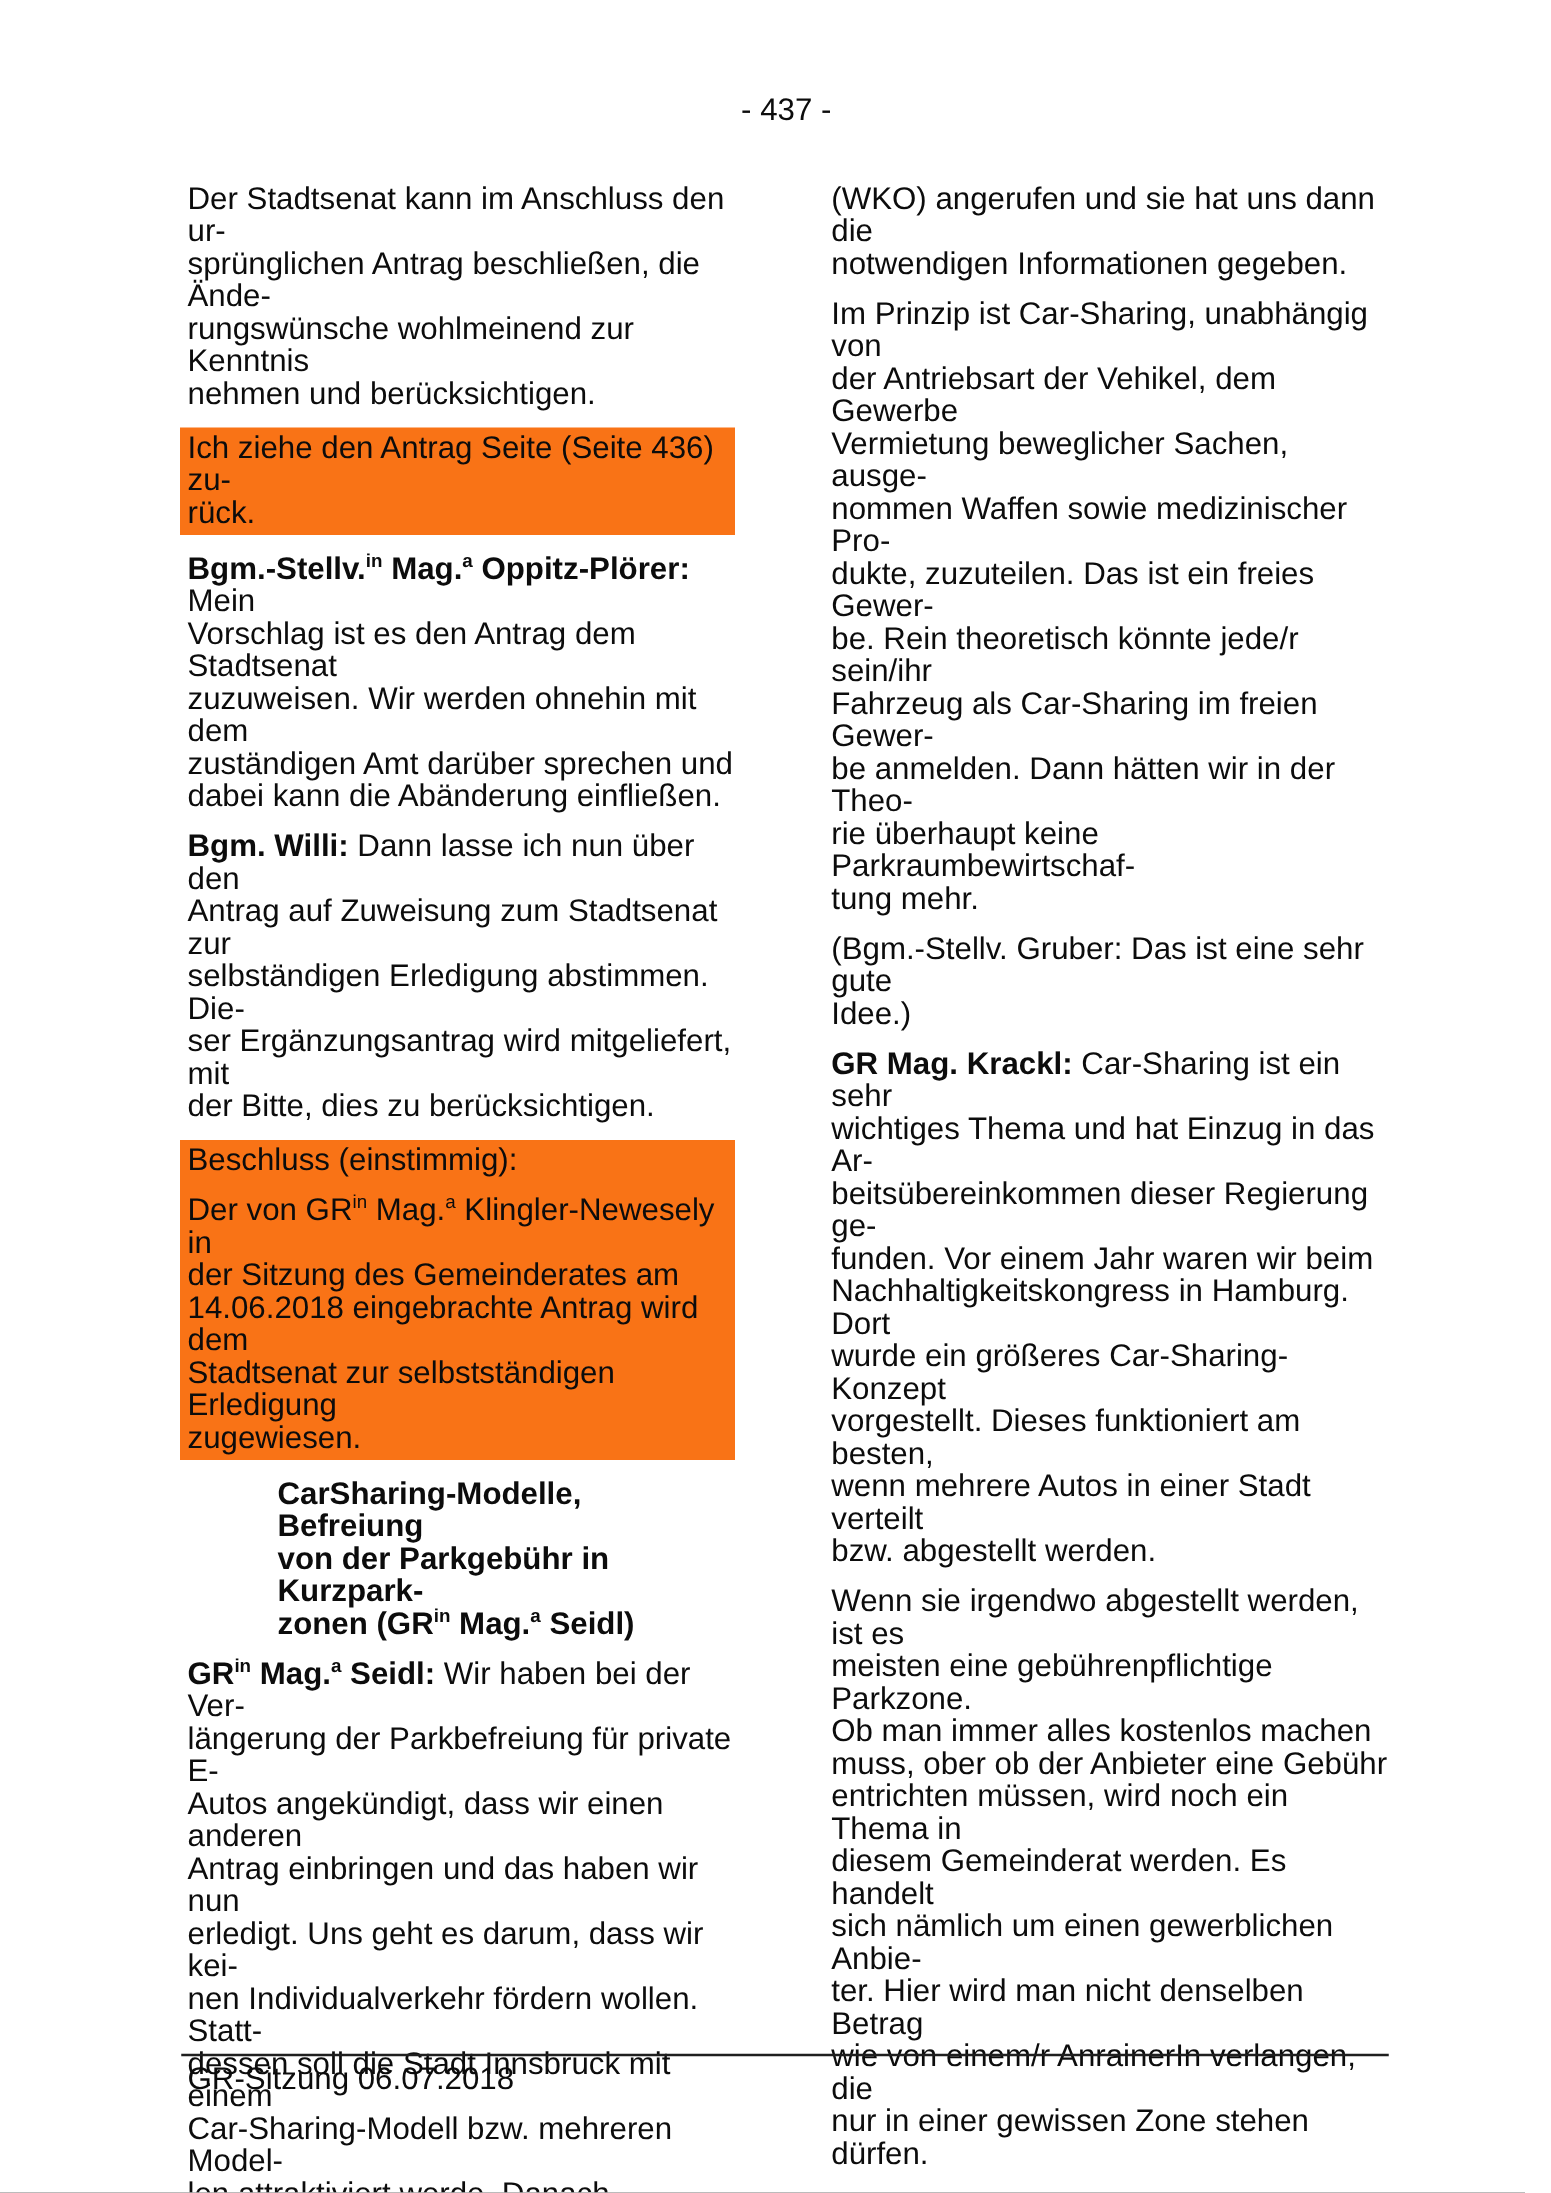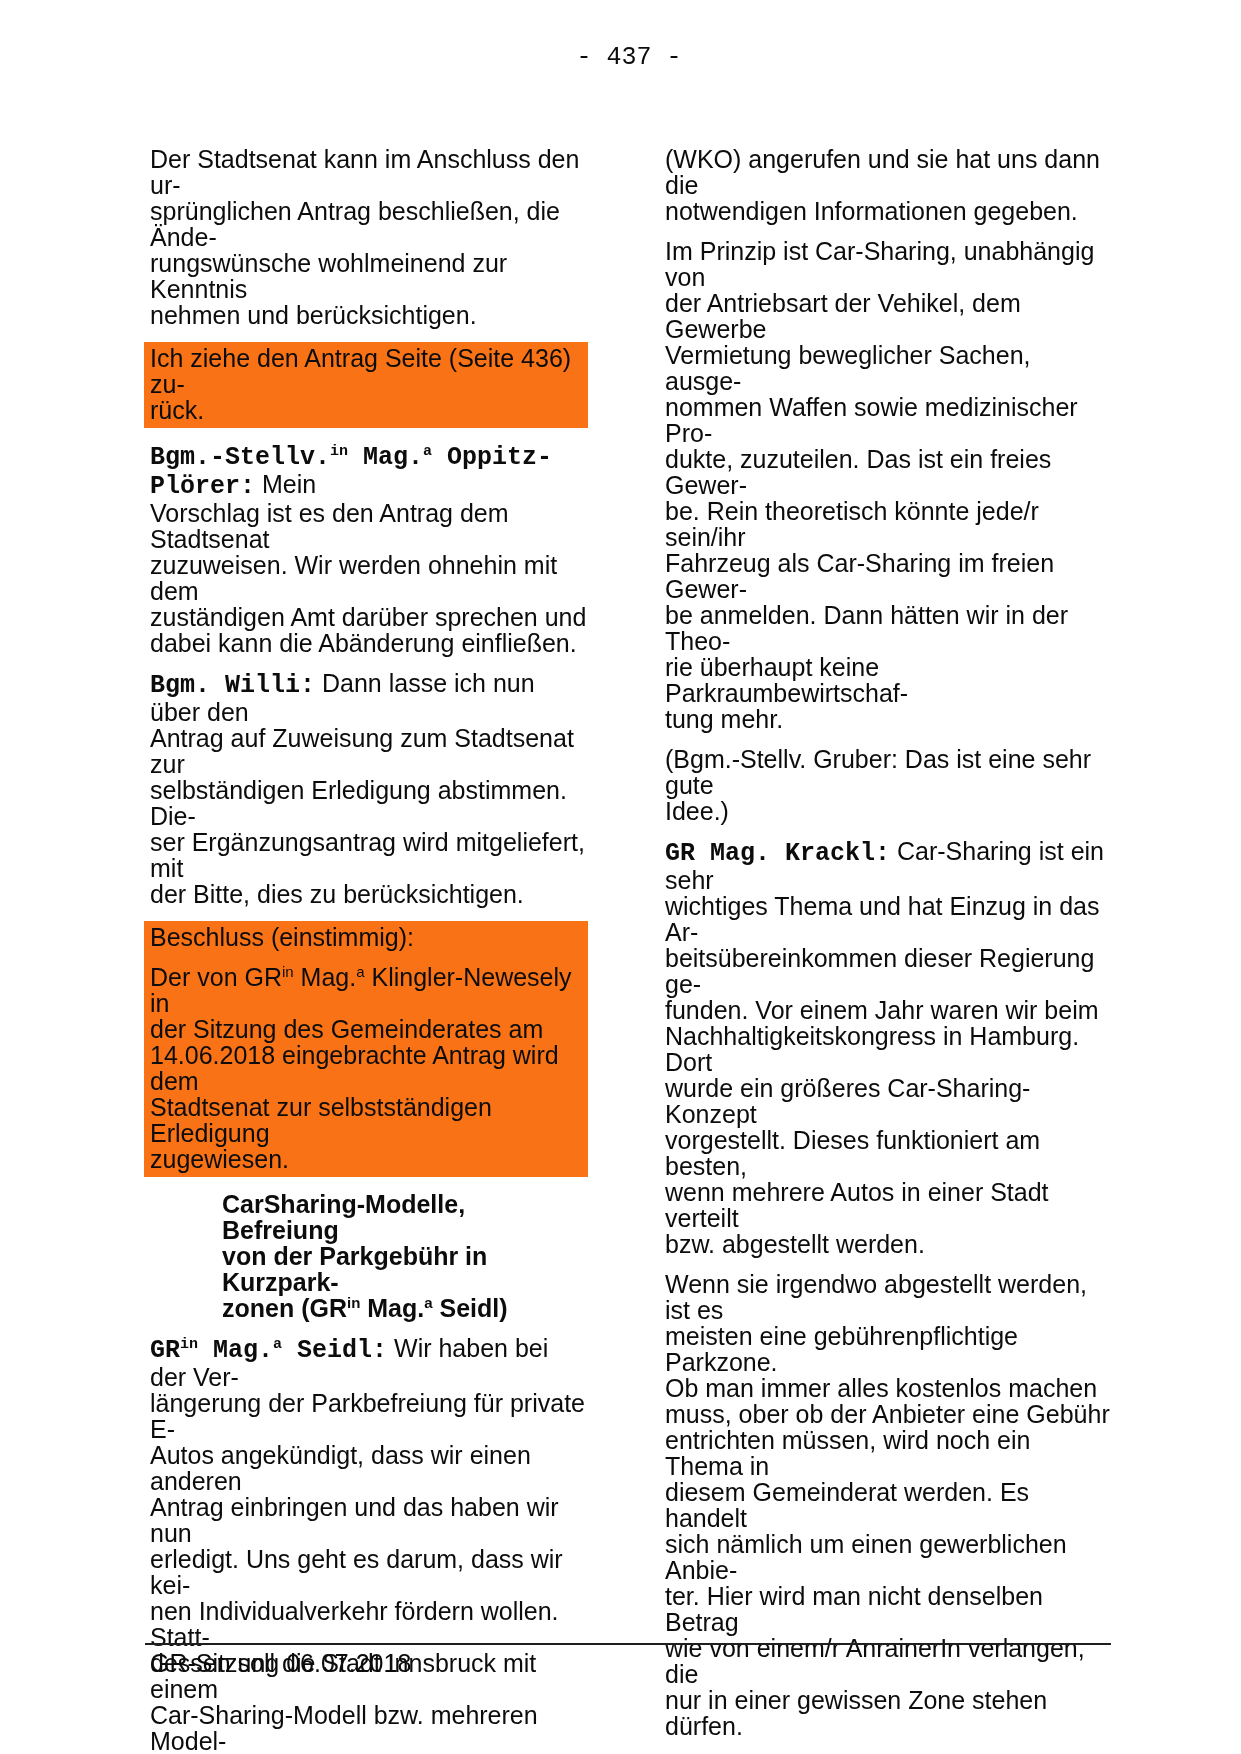--- a/index.html
+++ b/index.html
@@ -5,42 +5,41 @@
   html,body{margin:0;padding:0;background:#888;}
   .page{
     position:relative;
     width:1241px;height:1754px;
     background:#ffffff;
     font-family:"Liberation Sans","DejaVu Sans",sans-serif;
     font-size:25px;line-height:26px;color:#0c0c0c;
     overflow:hidden;
   }
   .pagenum{
-    position:absolute;top:45px;left:150px;width:958px;
+    position:absolute;top:75px;left:150px;width:958px;
     text-align:center;
-    font-family:Liberation Mono, monospace;
   }
   .col{position:absolute;top:146px;}
   .col-left{left:150px;width:438px;}
   .col-right{left:665px;width:446px;}
   .blk{white-space:pre-line;margin:0 0 14px 0;}
   .heading{font-weight:bold;}
   .hl{
     background:#f97316;
     margin-left:-6px;
     padding:3px 4px 5px 6px;
   }
   .group .blk{margin:0;padding:0;background:none;}
   .group .blk + .blk{margin-top:14px;}
   .section{
     display:flex;font-weight:bold;margin-top:38px;white-space:normal;
   }
   .section .num{width:72px;flex:0 0 72px;}
   .subheading{padding-left:72px;font-weight:bold;}
-  b{font-weight:bold;font-family:Liberation Mono, monospace;}
+  b{font-weight:bold;}
   sup{font-size:15px;line-height:0;vertical-align:super;}
   .footer-line{
     position:absolute;top:1643px;left:145px;width:966px;
     border-top:2px solid #1f1f1f;height:0;
   }
   .footer{position:absolute;top:1650px;left:150px;}
 </style>
 </head>
 <body>
 

